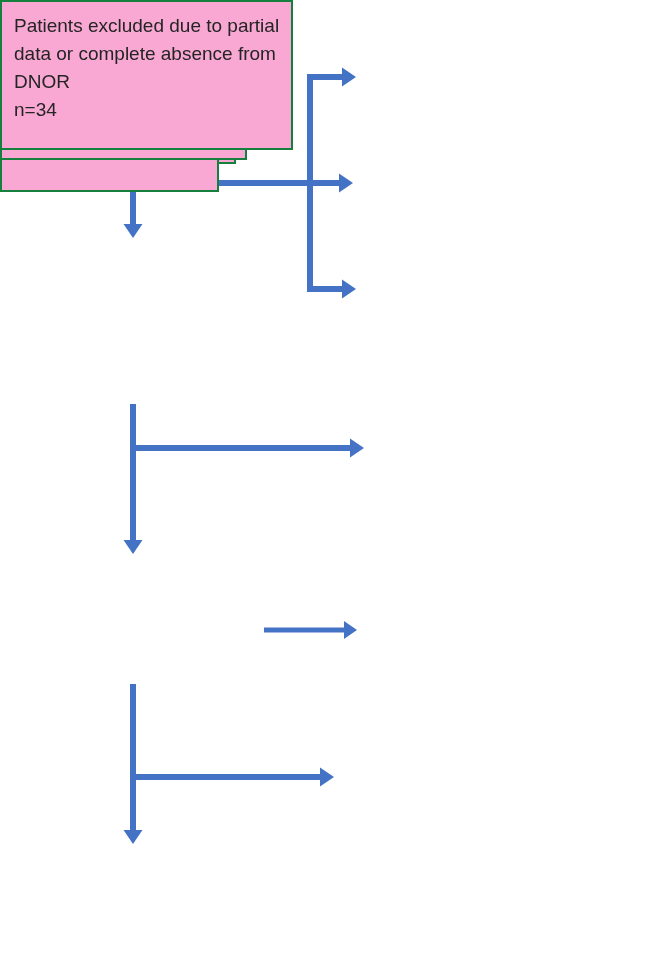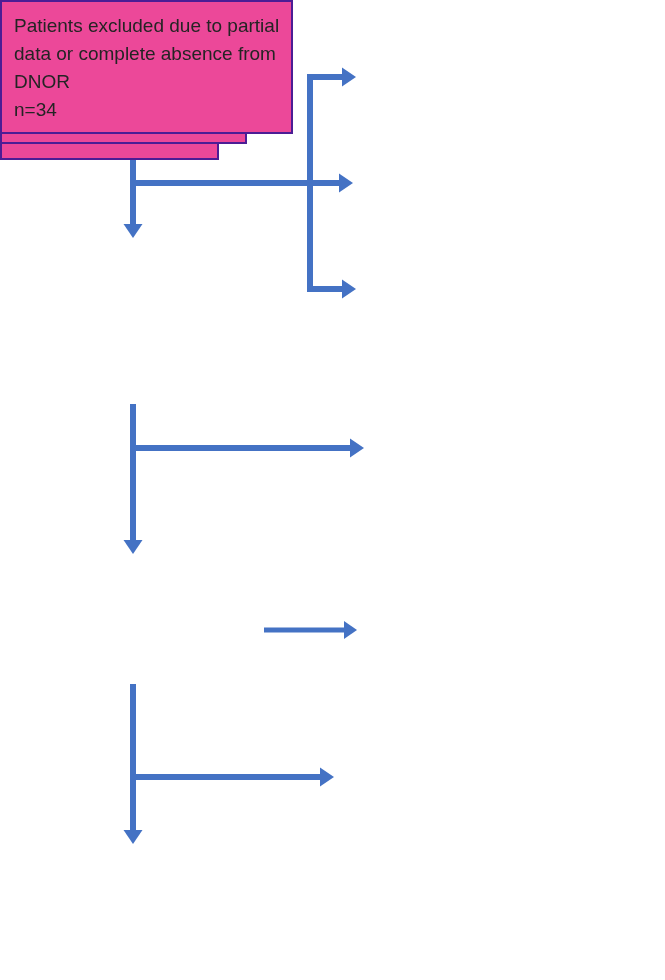--- a/index.html
+++ b/index.html
@@ -13,26 +13,26 @@
   }
   .connectors {
     position: absolute;
     left: 0; top: 0;
     width: 665px; height: 980px;
     z-index: 1;
   }
   .box {
     position: absolute;
     box-sizing: border-box;
-    background: #ec4899;
-    border: 2px solid #4c1d95;
+    background: #f9a8d4;
+    border: 2px solid #15803d;
     color: #242424;
     font-size: 20px;
     line-height: 28px;
-    padding: 8px 12px;
+    padding: 24px 12px;
     white-space: pre;
     overflow: hidden;
     z-index: 2;
   }
   #box-initial   { left: 5;   top: 5;   width: 258; height: 126; }
   #box-unique    { left: 5;   top: 239; width: 258; height: 165; }
   #box-ngs       { left: 5;   top: 555; width: 258; height: 128; padding-top: 16px; }
   #box-final     { left: 5;   top: 848; width: 258; height: 126; padding-top: 16px; }
   #box-double    { left: 358; top: 36;  width: 303; height: 78;  padding-top: 12px; }
   #box-registry  { left: 358; top: 140; width: 303; height: 93;  padding-top: 10px; }

